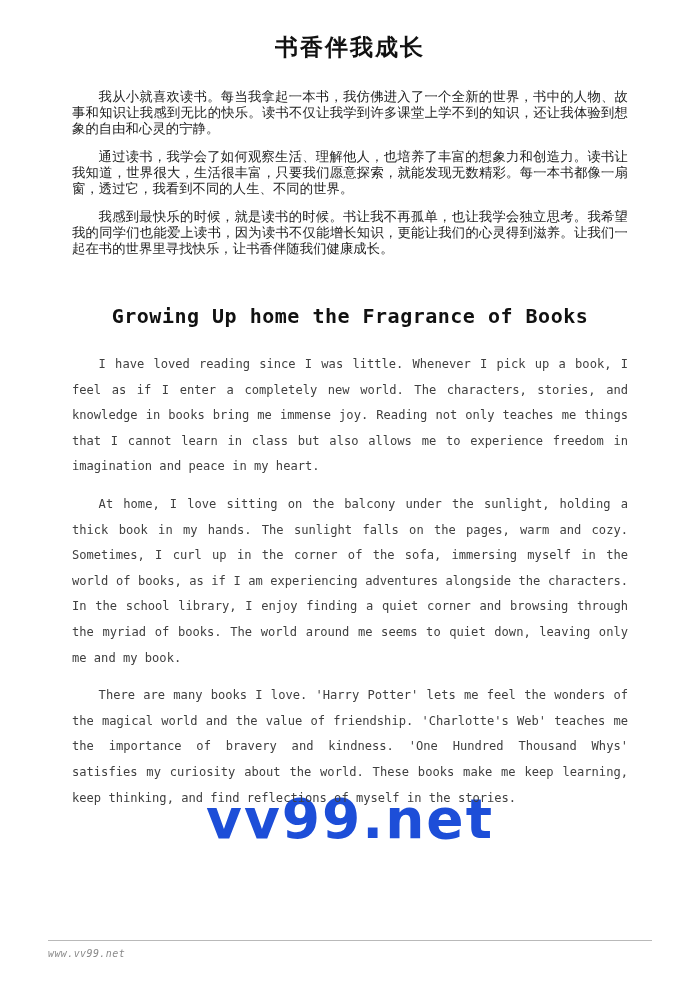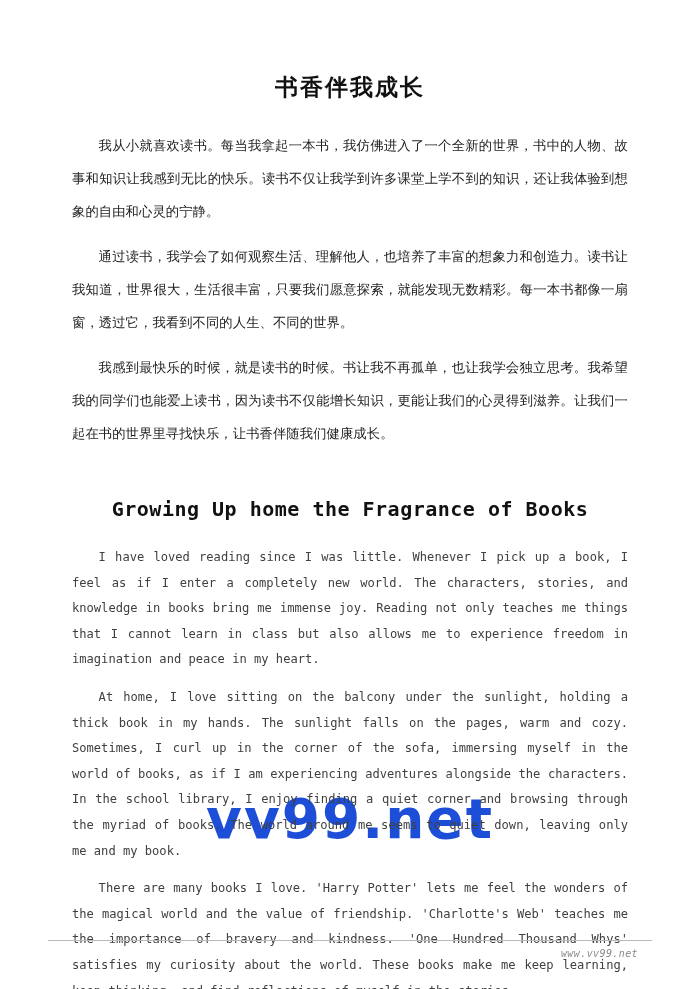--- a/index.html
+++ b/index.html
@@ -49,32 +49,32 @@
 
   
   .cn-title {
     text-align: center;
     font-family: "DejaVu Sans", "Liberation Sans", sans-serif;
     font-weight: bold;
     font-size: 23px;
     letter-spacing: 2px;
     color: #111111;
     margin: 0;
-    padding-top: 72px;
+    padding-top: 32px;
     padding-bottom: 0;
   }
 
   .cn-body {
     margin-top: 26px;
   }
 
   .cn-p {
     font-family: "DejaVu Sans", "Liberation Sans", sans-serif;
     font-size: 13.3px;
-    line-height: 33px;
+    line-height: 16px;
     text-align: justify;
     text-justify: inter-ideograph;
     margin: 12px 0 11px 0;
     text-indent: 2em;
     color: #1d1d1d;
     letter-spacing: 0.1px;
   }
   .cn-p.no-indent {
     text-indent: 0;
   }
@@ -112,21 +112,21 @@
     right: 48px;
     bottom: 30px;
     z-index: 3;
   }
   .footer-rule {
     border: 0;
     border-top: 1px solid #b9b9b9;
     margin: 0;
   }
   .footer-url {
-    text-align: right;
+    text-align: left;
     font-family: "DejaVu Sans Mono", "Liberation Mono", monospace;
     font-style: italic;
     font-size: 10px;
     color: #8a8a8a;
     padding-top: 7px;
     padding-right: 14px;
     letter-spacing: 0.4px;
   }
 </style>
 </head>

